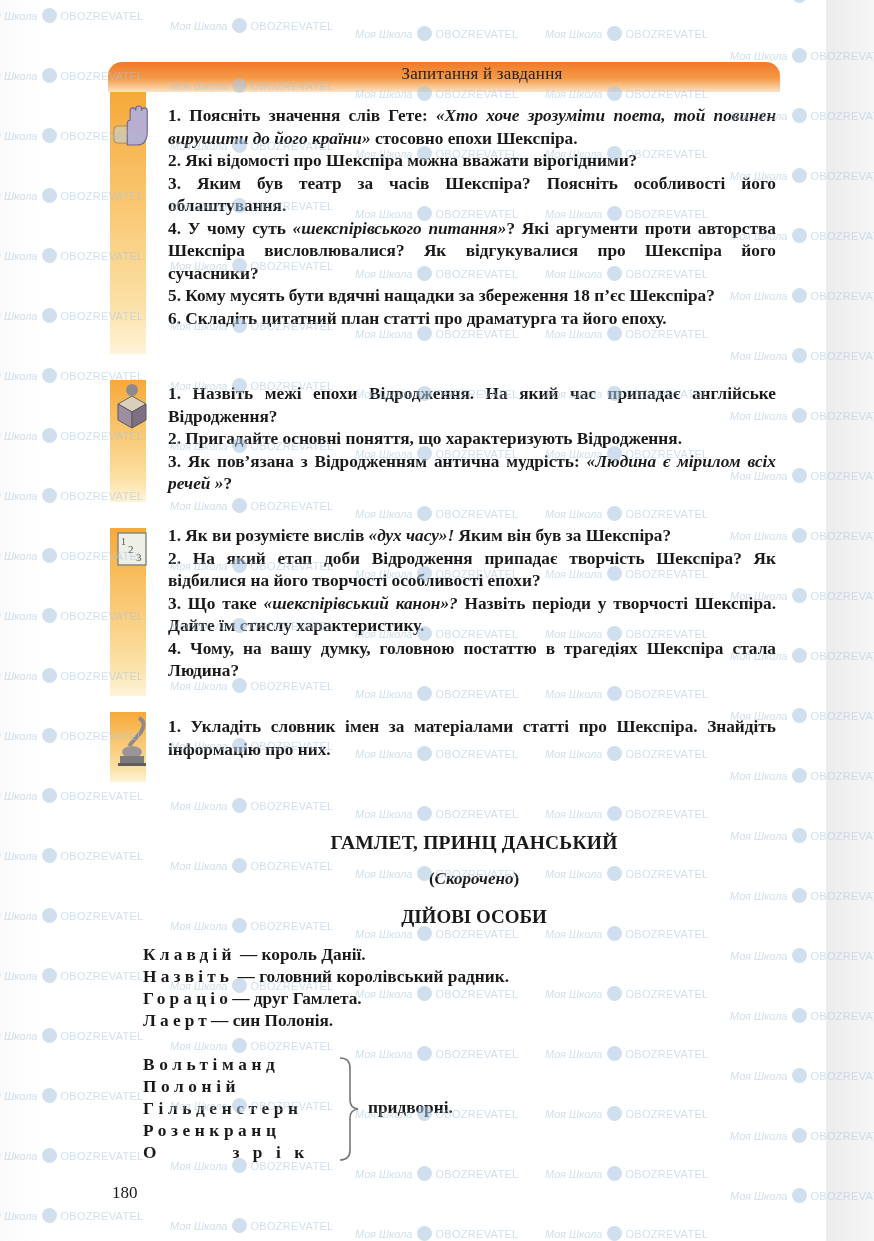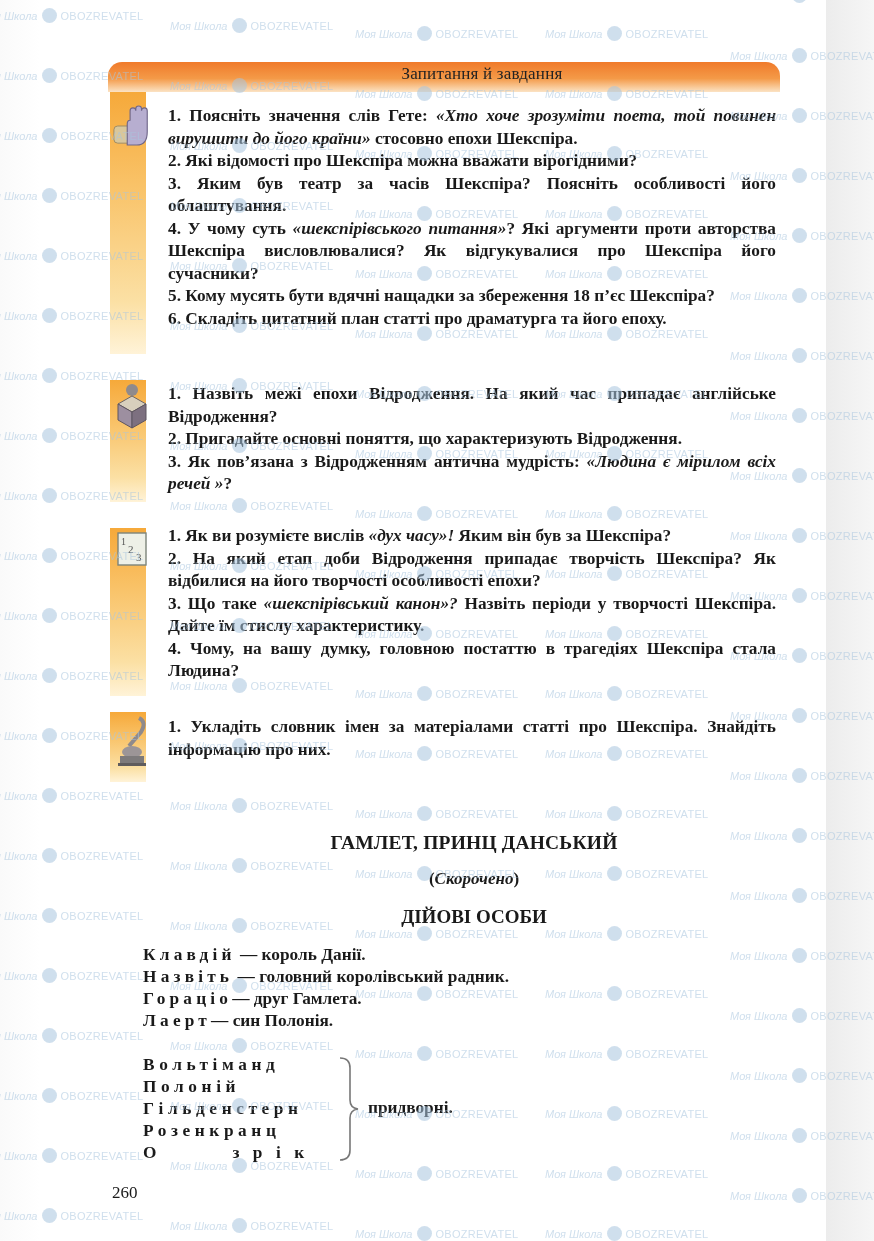--- a/index.html
+++ b/index.html
@@ -172,21 +172,21 @@
   <div class="row">Полоній</div>
   <div class="row">Гільденстерн</div>
   <div class="row">Розенкранц</div>
   <div class="row" style="white-space:pre;"><span>О        з р і к</span></div>
 </div>
 <svg class="brace" viewBox="0 0 30 106">
   <path d="M4 2 Q14 2 14 12 L14 44 Q14 52 22 53 Q14 54 14 62 L14 94 Q14 104 4 104" stroke="#777" stroke-width="1.6" fill="none"></path>
 </svg>
 <div class="courtiers-label">придворні.</div>
 
-<div class="page-num">260</div>
+<div class="page-num">180</div>
 
 <div id="wm-layer">
     <div class="wm" style="left: -20px; top: 8px;">
       <span>Моя Школа</span>
       <span class="logo"></span>
       <span class="brand">OBOZREVATEL</span>
     </div>
     <div class="wm" style="left: 170px; top: 18px;">
       <span>Моя Школа</span>
       <span class="logo"></span>

